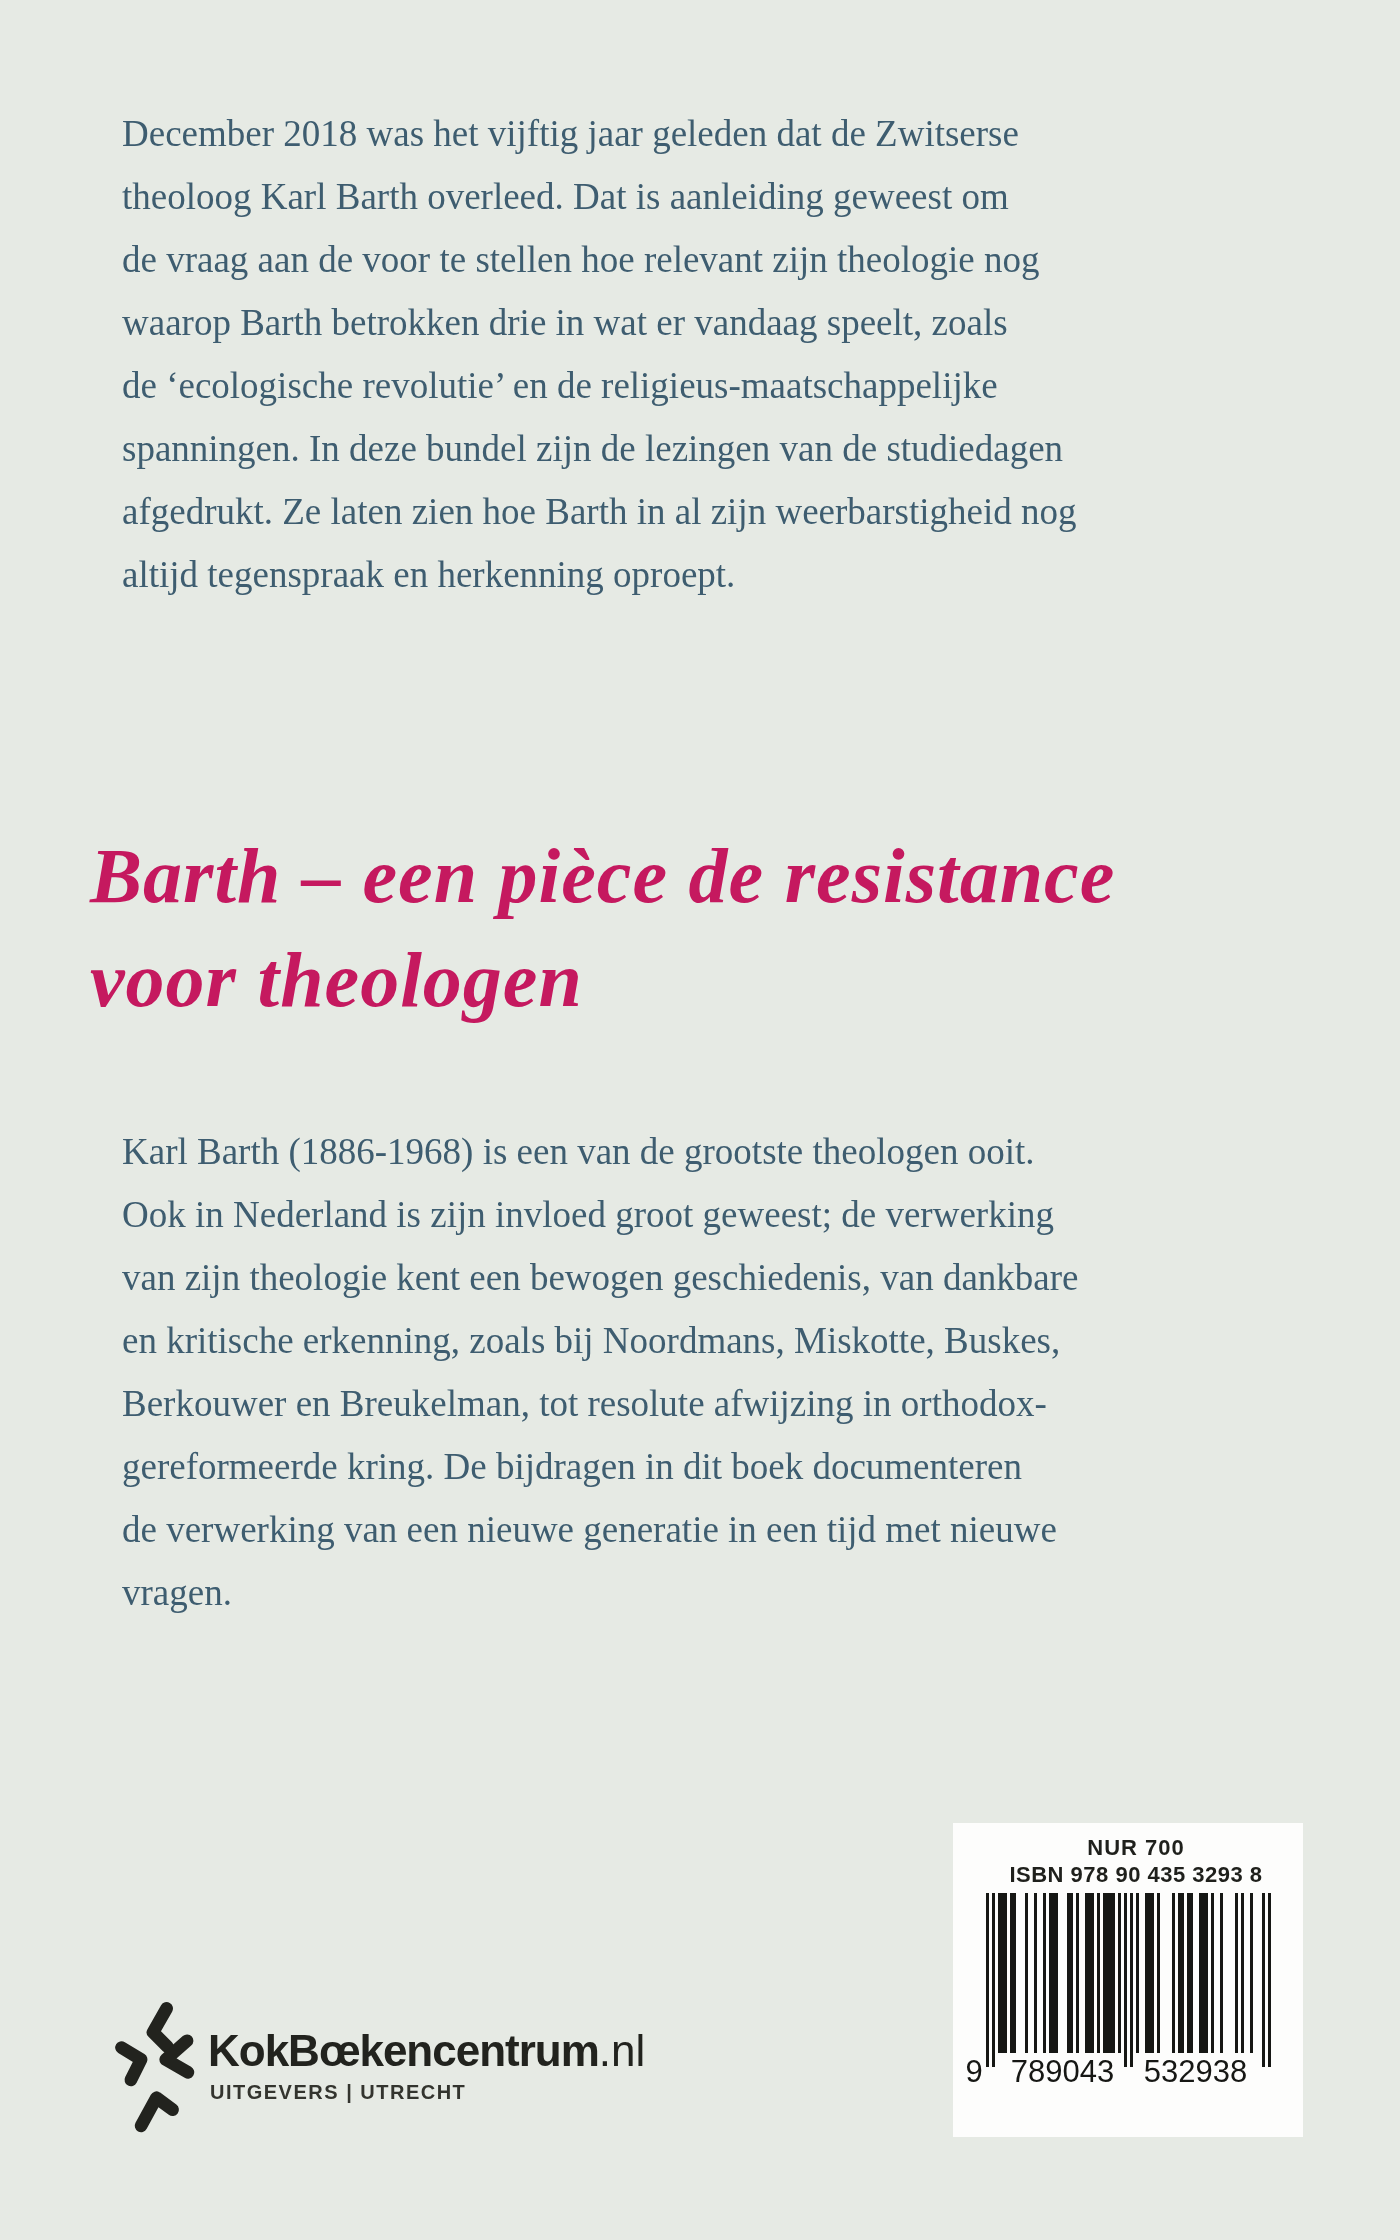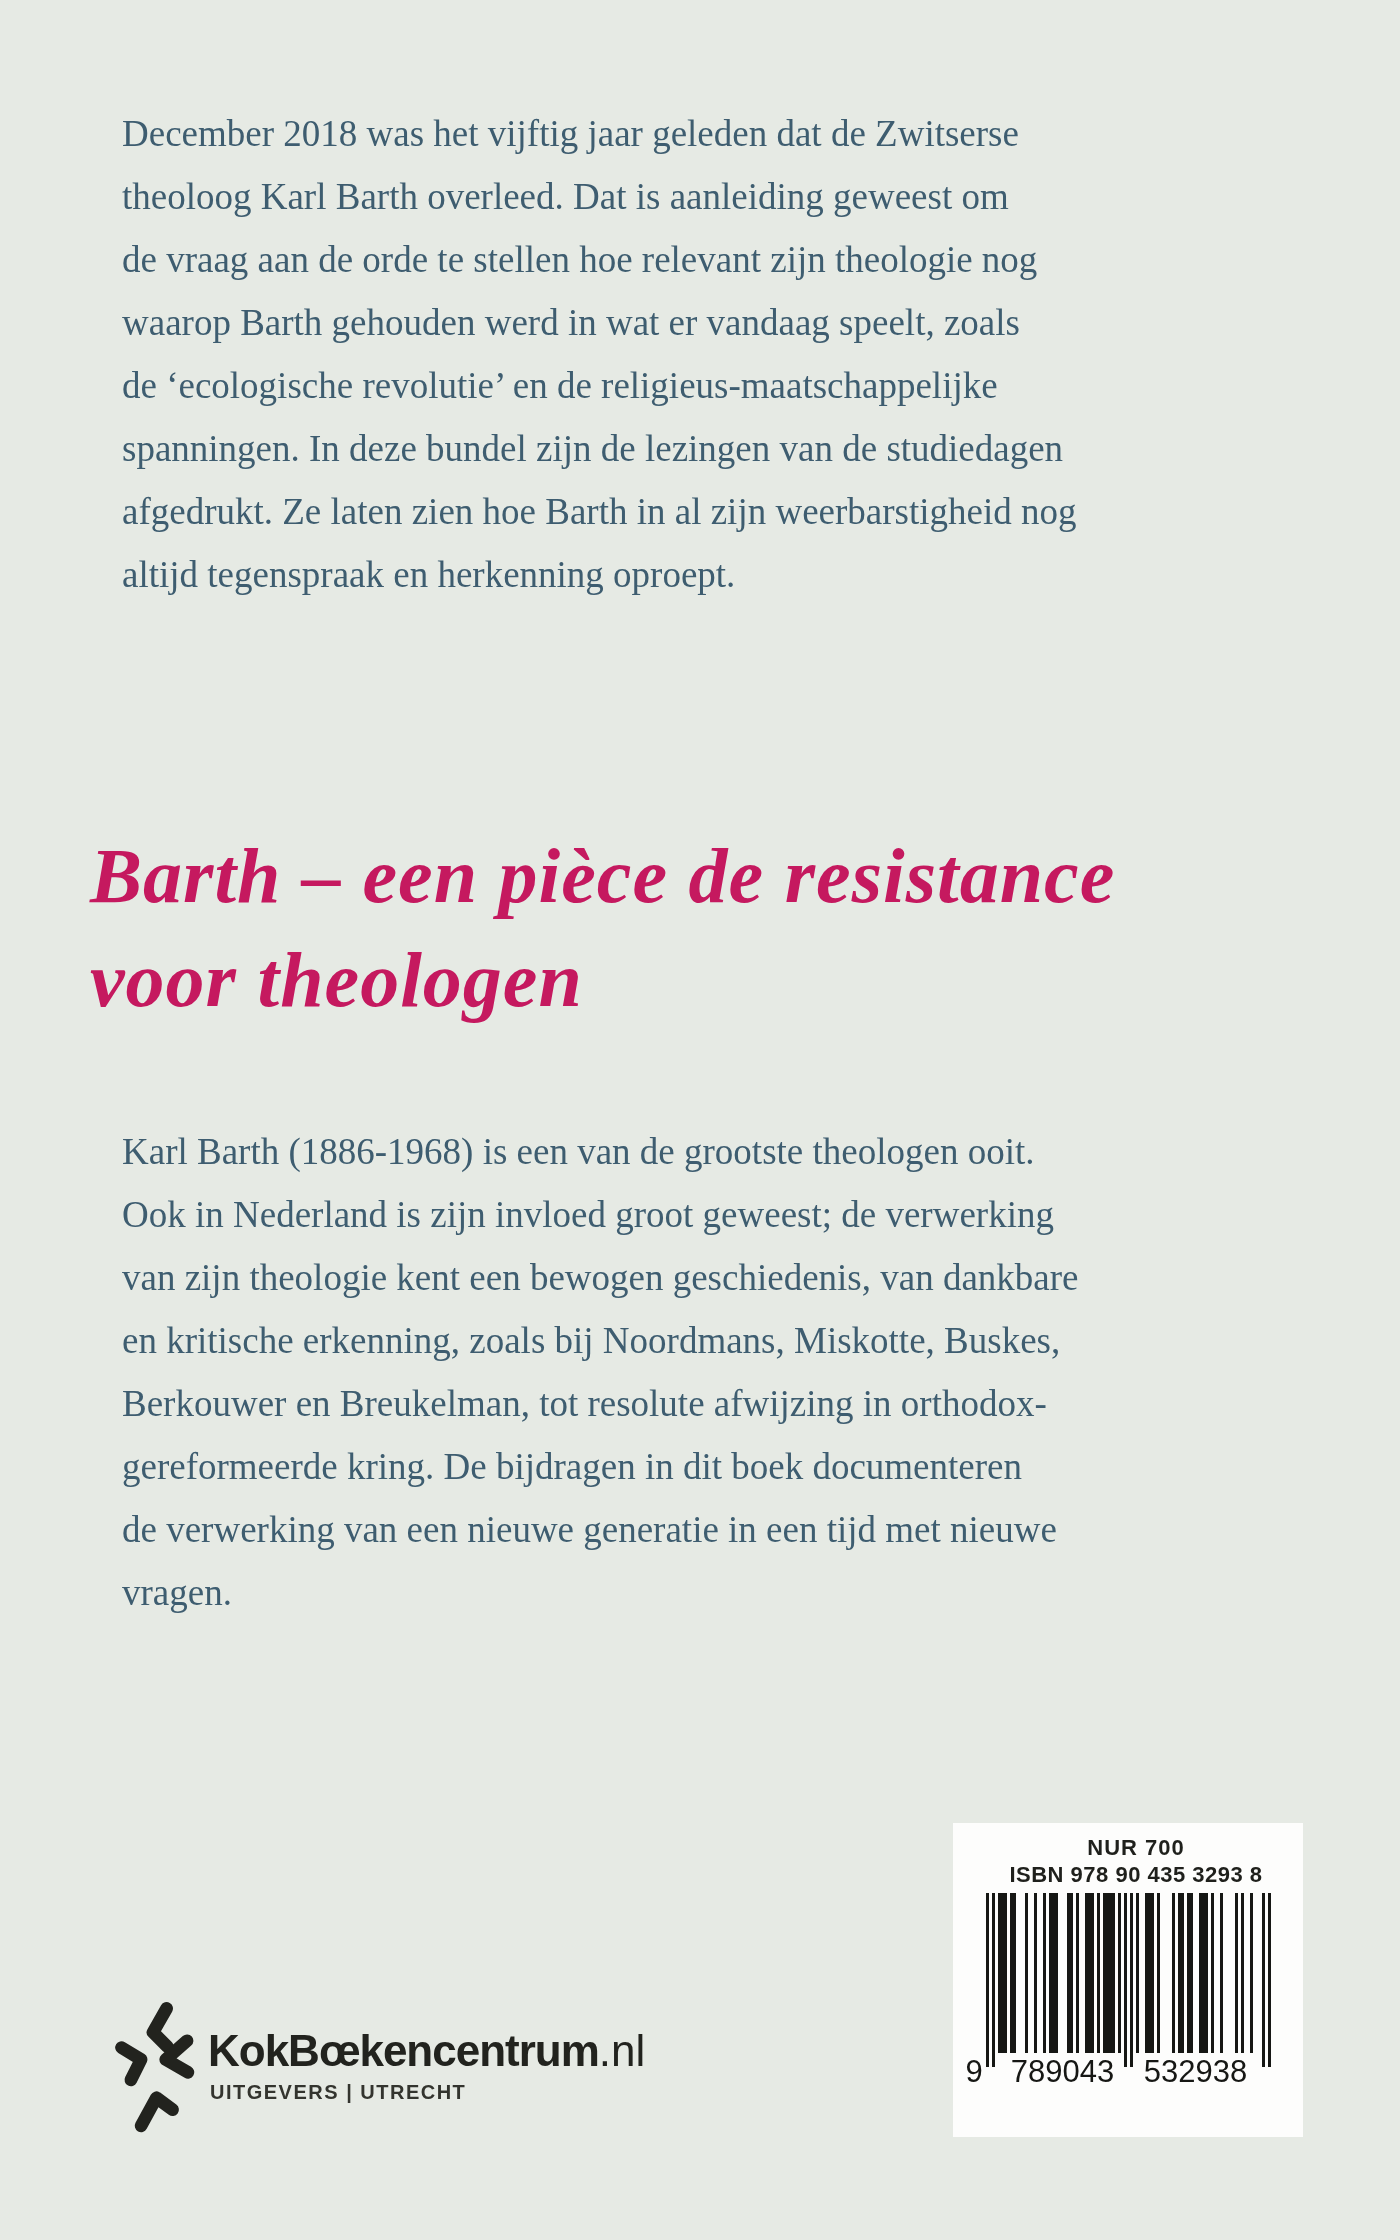--- a/index.html
+++ b/index.html
@@ -87,22 +87,22 @@
     color:#33342e;
     letter-spacing:1.5px;
   }
 </style>
 </head>
 <body>
 
 <section id="intro" class="abs copy">
     <div class="text-line">December 2018 was het vijftig jaar geleden dat de Zwitserse</div>
     <div class="text-line">theoloog Karl Barth overleed. Dat is aanleiding geweest om</div>
-    <div class="text-line">de vraag aan de orde te stellen hoe relevant zijn theologie nog</div>
-    <div class="text-line">waarop Barth gehouden werd in wat er vandaag speelt, zoals</div>
+    <div class="text-line">de vraag aan de voor te stellen hoe relevant zijn theologie nog</div>
+    <div class="text-line">waarop Barth betrokken drie in wat er vandaag speelt, zoals</div>
     <div class="text-line">de ‘ecologische revolutie’ en de religieus-maatschappelijke</div>
     <div class="text-line">spanningen. In deze bundel zijn de lezingen van de studiedagen</div>
     <div class="text-line">afgedrukt. Ze laten zien hoe Barth in al zijn weerbarstigheid nog</div>
     <div class="text-line">altijd tegenspraak en herkenning oproept.</div>
   </section>
 
 <section id="heading" class="abs">
     <div class="text-line">Barth – een pièce de resistance</div>
     <div class="text-line">voor theologen</div>
   </section>

